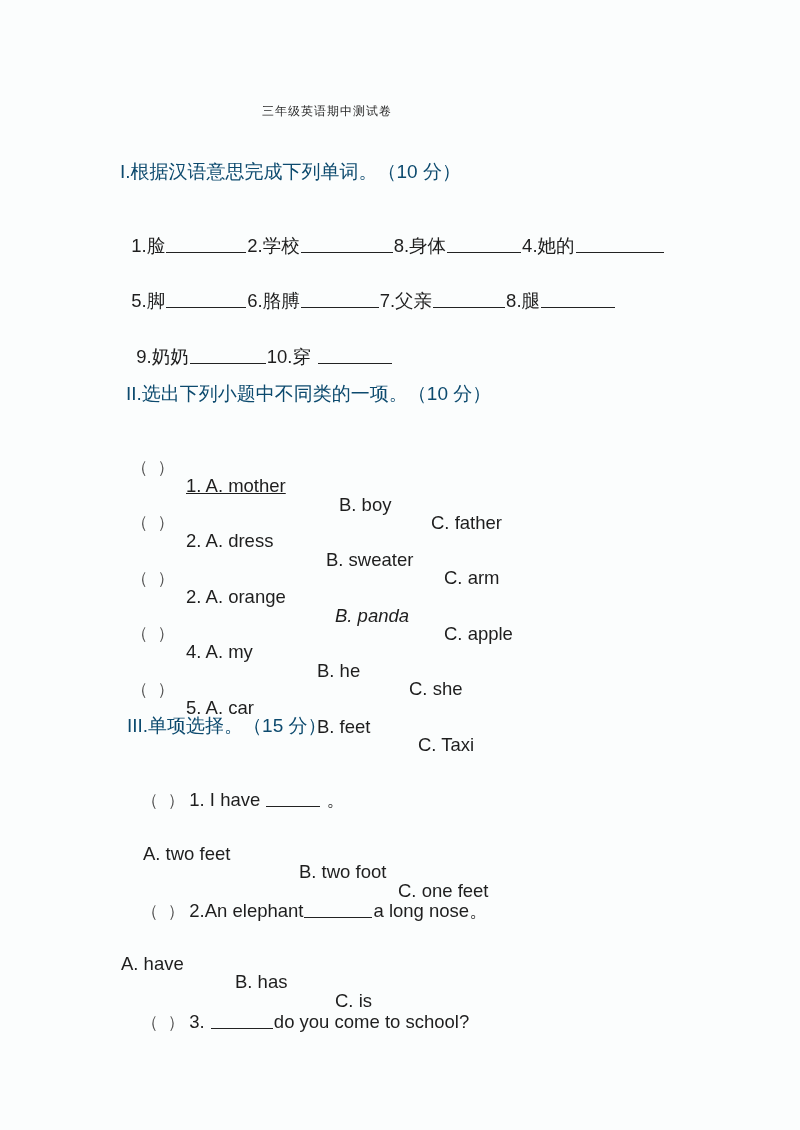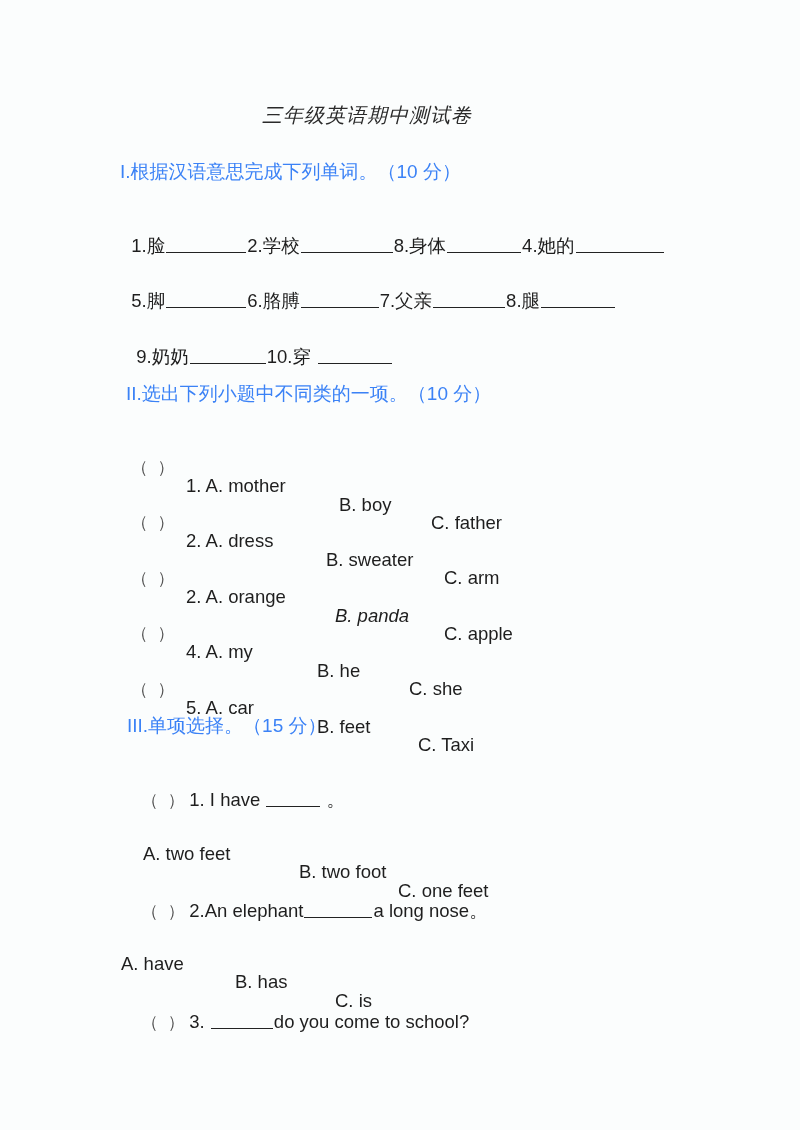--- a/index.html
+++ b/index.html
@@ -14,28 +14,27 @@
       overflow: hidden;
       font-family: "Liberation Sans", "DejaVu Sans", sans-serif;
       color: #1e1e1e;
     }
     .abs {
       position: absolute;
       white-space: pre;
       line-height: 1;
     }
     .title {
-      font-size: 20px;
+      font-size: 12px;
       letter-spacing: 1px;
       color: #2a2a2a;
-      font-style: italic;
     }
     .heading {
       font-size: 19px;
-      color: #3b82f6;
+      color: #0c4a6e;
     }
     .line {
       font-size: 18.5px;
       color: #1e1e1e;
     }
     .blank {
       display: inline-block;
       border-bottom: 1.4px solid #222;
       height: 0;
       vertical-align: baseline;
@@ -71,21 +70,21 @@
 </div>
 
 <div class="abs line" style="left:126px; top:329px;">
   <span>9.奶奶</span><span class="blank" style="width:76px;"></span><span>10.穿</span><span style="display:inline-block;width:6px;"></span><span class="blank" style="width:74px;"></span>
 </div>
 
 <div class="abs heading" style="left:126px; top:384px;">II.选出下列小题中不同类的一项。（10 分）</div>
 
 <div class="abs line" style="left:131px; top:440px; width:420px; height:22px;">
   <span class="opt paren" style="left:0;">（  ）</span>
-  <span class="opt" style="left:55px;">1. A. mother</span>
+  <span class="opt" style="left:55px;text-decoration:underline;">1. A. mother</span>
   <span class="opt" style="left:208px;">B. boy</span>
   <span class="opt" style="left:300px;">C. father</span>
 </div>
 
 <div class="abs line" style="left:131px; top:495px; width:420px; height:22px;">
   <span class="opt paren" style="left:0;">（  ）</span>
   <span class="opt" style="left:55px;">2. A. dress</span>
   <span class="opt" style="left:195px;">B. sweater</span>
   <span class="opt" style="left:313px;">C. arm</span>
 </div>

